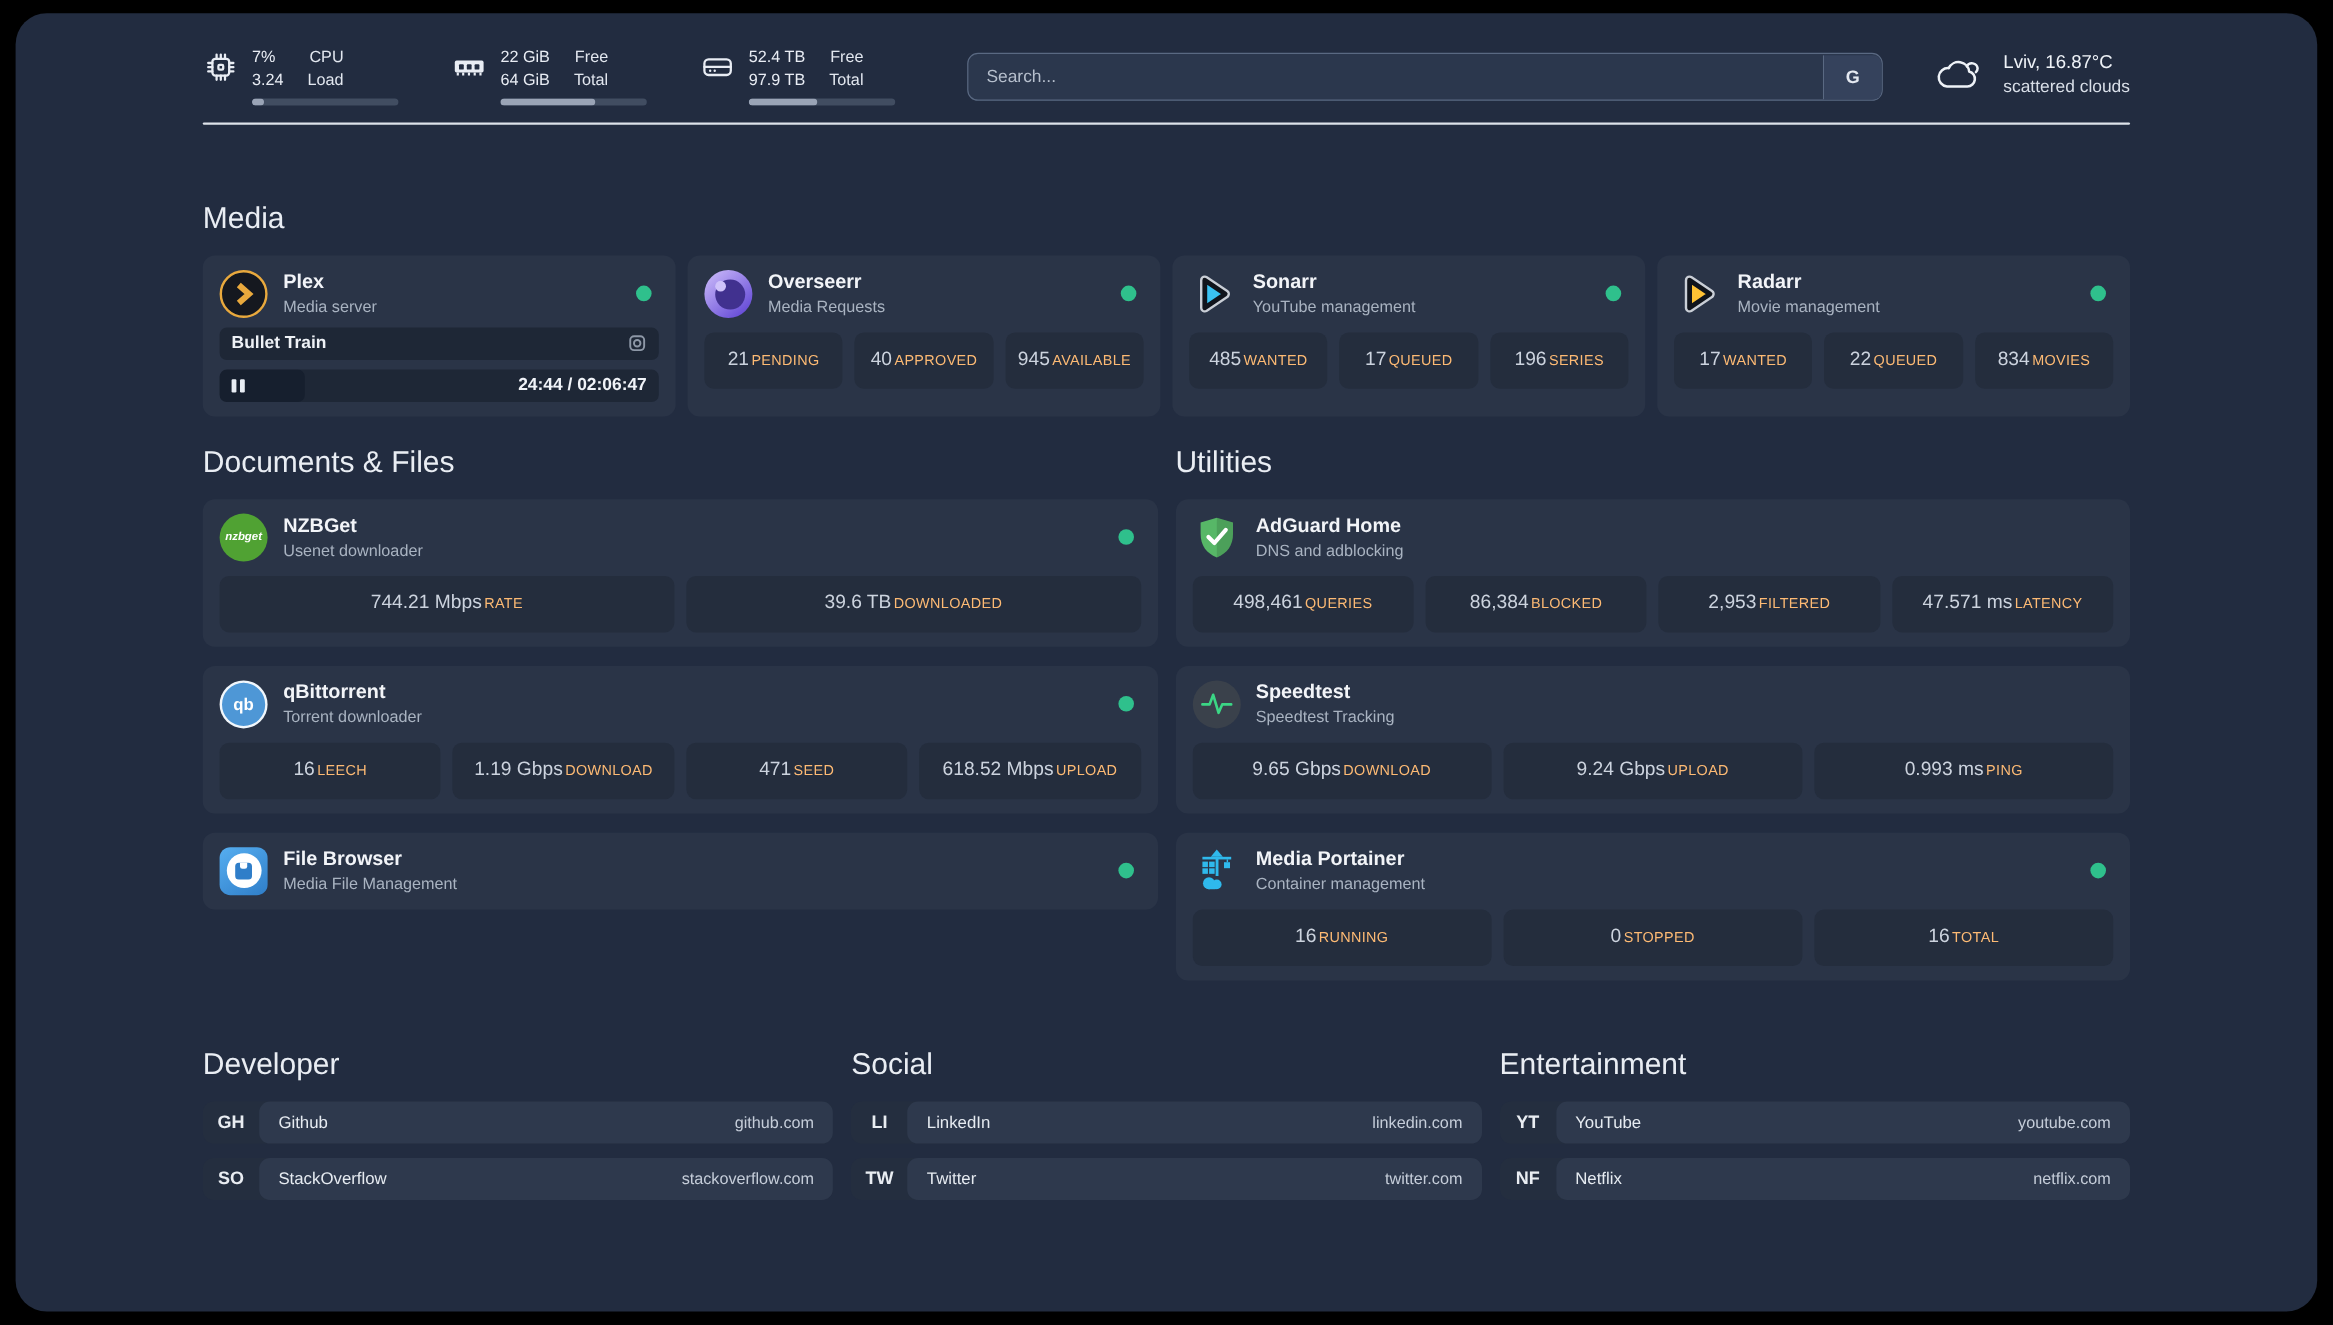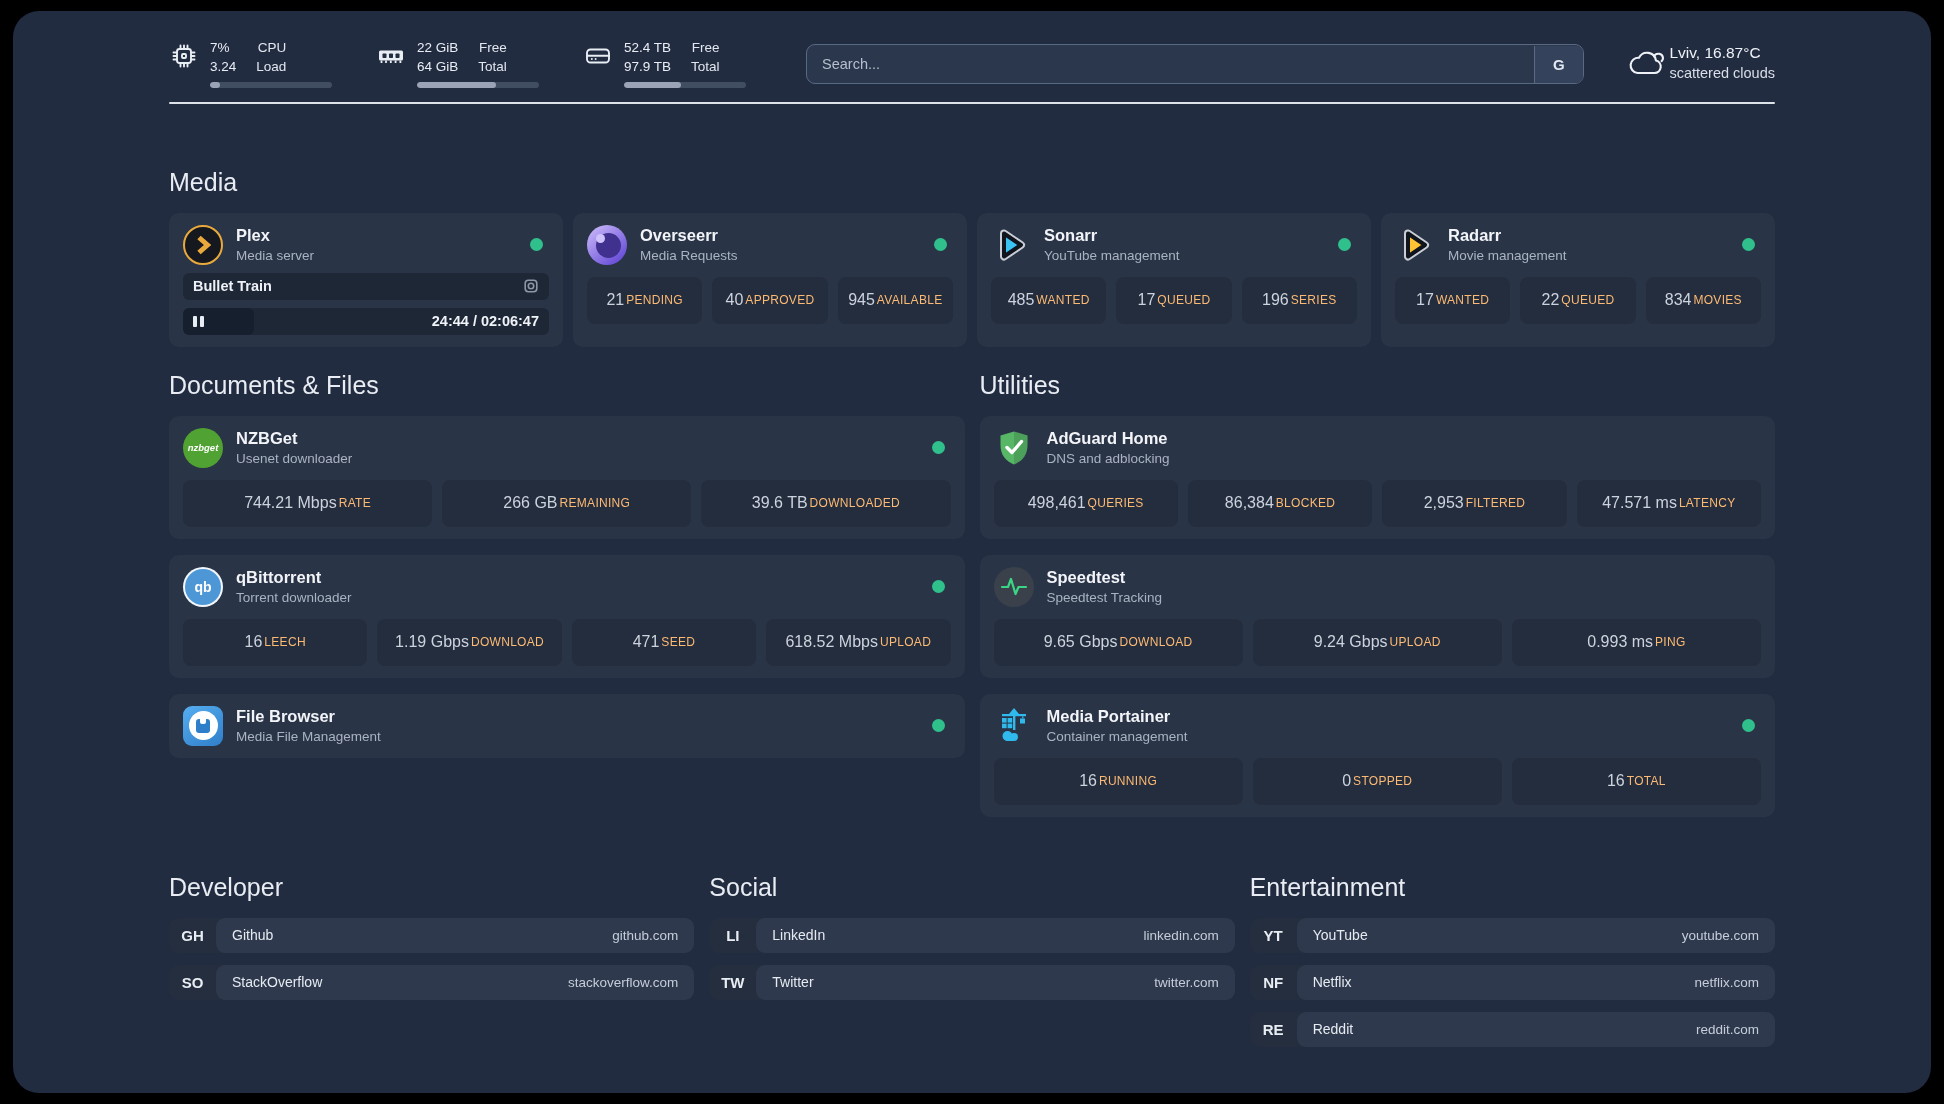--- a/index.html
+++ b/index.html
@@ -20,21 +20,21 @@
   .stat-bar .fill { height:100%; border-radius:3px; background:#9aa4b6; }
 
   .searchwrap { flex:1; position:relative; margin:6px 42px 0 16px; }
   .searchwrap input { width:100%; height:40px; border-radius:9px; border:1.5px solid #5a6982;
     background:#2b374d; color:#dfe5ee; font-size:14.5px; padding:0 62px 0 15px; outline:none;
     font-family:inherit; }
   .searchwrap input::placeholder { color:#b6bfcd; }
   .engine-btn { position:absolute; right:1.5px; top:1.5px; bottom:1.5px; width:49px;
     background:#35425c; border-left:1.5px solid #5a6982; border-radius:0 7px 7px 0;
     display:grid; place-items:center; color:#e4e9f1; font-size:15px; font-weight:600; cursor:pointer; }
-  .weather { display:flex; gap:1px; margin-top:4px; align-items:flex-end; }
+  .weather { display:flex; gap:16px; margin-top:4px; align-items:flex-end; }
   .weather-icon { color:#eef2f7; margin-top:2px; }
   .weather-text { display:flex; flex-direction:column; }
   .weather-line1 { font-size:15.5px; color:#eef2f7; font-weight:500; line-height:21px; }
   .weather-line2 { font-size:14.5px; color:#d9dfe8; line-height:20px; }
 
   .divider { margin-top:14px; height:2px; border-radius:1px; background:#dde2e9; }
 
   
   .section-title { font-size:25px; font-weight:500; color:#e9edf3; }
   .media-title { margin:64px 0 16px; }
@@ -338,24 +338,20 @@
               <div class="card-titles">
                 <span class="card-title">NZBGet</span>
                 <span class="card-sub">Usenet downloader</span>
               </div>
               <span class="dot" style="background: rgb(47, 192, 140);"></span>
             </div>
             <div class="stats">
               <div class="statbox">
                 <span class="stat-value">744.21 Mbps</span>
                 <span class="stat-label">RATE</span>
-              </div>
-              <div class="statbox">
-                <span class="stat-value">266 GB</span>
-                <span class="stat-label">REMAINING</span>
               </div>
               <div class="statbox">
                 <span class="stat-value">39.6 TB</span>
                 <span class="stat-label">DOWNLOADED</span>
               </div>
             </div>
           </div>
 
           <div class="card">
             <div class="card-header">
@@ -568,25 +564,18 @@
               <span class="bm-url">youtube.com</span>
             </div>
           </div>
           <div class="bm-row">
             <span class="bm-abbr">NF</span>
             <div class="bm-pill">
               <span class="bm-name">Netflix</span>
               <span class="bm-url">netflix.com</span>
             </div>
           </div>
-          <div class="bm-row">
-            <span class="bm-abbr">RE</span>
-            <div class="bm-pill">
-              <span class="bm-name">Reddit</span>
-              <span class="bm-url">reddit.com</span>
-            </div>
-          </div>
         </div>
       </div>
 
     </div>
   </div>
 </div>
 
 </body></html>

